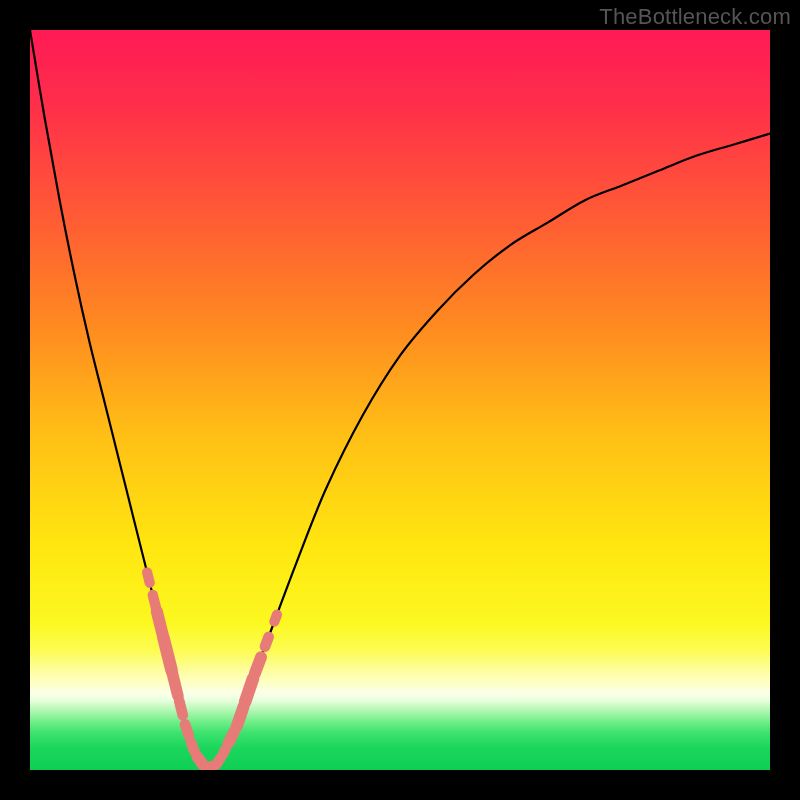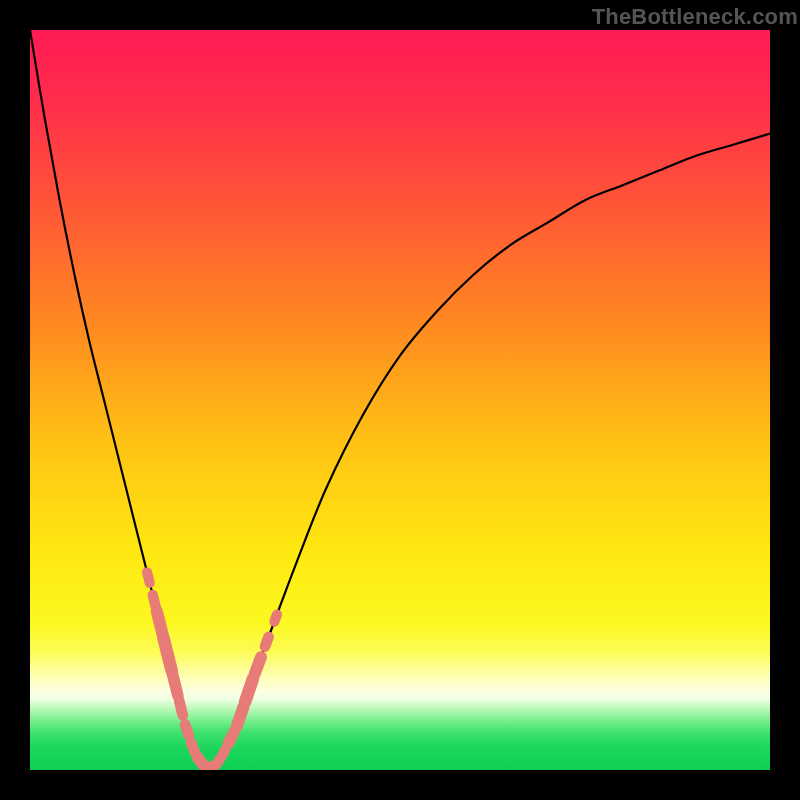--- a/index.html
+++ b/index.html
@@ -27,24 +27,24 @@
     height: 740px;
     overflow: hidden;
   }
   .gradient {
     position: absolute;
     left: 0; top: 0; right: 0; bottom: 0;
   }
   .watermark {
     position: absolute;
     top: 4px;
-    right: 2px;
+    right: 9px;
     color: #555;
     font-size: 22px;
-    font-weight: 700;
+    font-weight: 400;
     font-family: Arial, sans-serif;
     letter-spacing: 0.2px;
   }
   svg.curve {
     position: absolute;
     left: 0; top: 0;
     width: 740px;
     height: 740px;
     pointer-events: none;
   }

